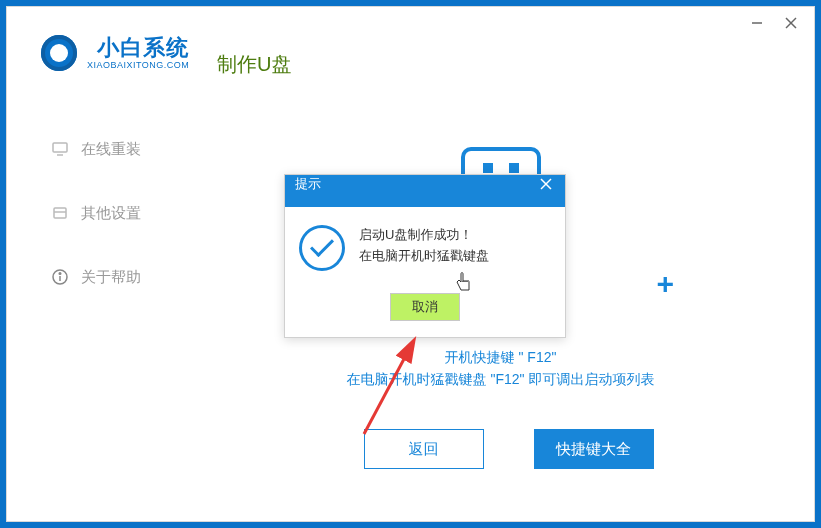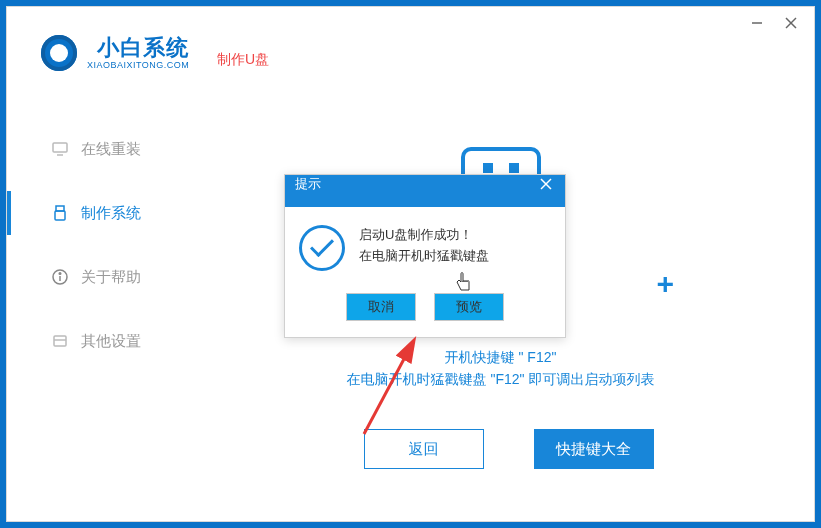--- a/index.html
+++ b/index.html
@@ -15,21 +15,21 @@
   .logo-block { position: absolute; left: 34px; top: 28px; display:flex; align-items:center; gap:10px; }
   .logo-circle {
     width: 36px; height: 36px; border-radius: 50%;
     background: #0a72c8; display:flex; align-items:center; justify-content:center;
     box-shadow: inset 0 0 0 4px #0d5fa5;
   }
   .logo-inner { width:18px; height:18px; border-radius:50%; background:#fff; }
   .brand-text { display:flex; flex-direction:column; line-height:1;text-align:right; }
   .brand-cn { font-size: 22px; font-weight:700; color:#0a72c8; letter-spacing:1px; }
   .brand-en { font-size: 9px; color:#0a72c8; letter-spacing:0.5px; margin-top:2px; }
-  .page-title { position:absolute; left: 210px; top: 44px; font-size: 14px; color:#ef4444; }
+  .page-title { position:absolute; left: 210px; top: 44px; font-size: 20px; color:#4d7c0f; }
   .sidebar { position:absolute; left:0; top: 110px; width: 190px; }
   .side-item {
     height: 64px; display:flex; align-items:center; gap:12px; padding-left: 44px;
     color:#999; font-size:15px; position:relative;
   }
   .side-item.active { color:#1886d9; }
   .side-item.active::before {
     content:""; position:absolute; left:0; top:10px; bottom:10px; width:4px; background:#1886d9;
   }
   .side-icon { width:18px; height:18px; display:flex; align-items:center; justify-content:center; }
@@ -68,21 +68,21 @@
   }
   .dialog-close { width:18px; height:18px; display:flex; align-items:center; justify-content:center; color:#fff; font-size:16px; }
   .dialog-body { padding:18px 14px 14px 14px; display:flex; gap:14px; }
   .check-circle {
     width:46px; height:46px; border-radius:50%; border:3px solid #1886d9; display:flex; align-items:center; justify-content:center; flex-shrink:0;
   }
   .check-mark { width:22px; height:12px; border-left:3px solid #1886d9; border-bottom:3px solid #1886d9; transform:rotate(-45deg); margin-top:-6px; }
   .dialog-text { font-size:13px; color:#333; line-height:1.6; }
   .dialog-footer { display:flex; justify-content:center; gap:18px; padding:8px 0 16px 0; }
   .dlg-btn {
-    width:70px; height:28px; border:1px solid #c8c8c8; background:#0ea5e9; color:#333; font-size:13px;
+    width:70px; height:28px; border:1px solid #c8c8c8; background:#bef264; color:#333; font-size:13px;
     display:flex; align-items:center; justify-content:center;font-family:Liberation Serif, serif;
   }
   
   .arrow {
     position:absolute; left:354px; top:334px; pointer-events:none;
   }
   
   .cursor-hand {
     position:absolute; left:454px; top:272px; font-size:18px; color:#333; pointer-events:none;
   }
@@ -121,48 +121,39 @@
   <div class="sidebar">
     <div class="side-item">
       <span class="side-icon">
         <svg width="18" height="18" viewBox="0 0 18 18" fill="none" stroke="#bbb" stroke-width="1.5">
             <rect x="2" y="3" width="14" height="9" rx="1"></rect>
             <line x1="6" y1="15" x2="12" y2="15"></line>
           </svg>
       </span>
       <span>在线重装</span>
     </div>
-    <div class="side-item active">
+    <div class="side-item">
       <span class="side-icon">
-        <svg width="18" height="18" viewBox="0 0 18 18" fill="none" stroke="#1886d9" stroke-width="1.5">
-            <rect x="5" y="2" width="8" height="5"></rect>
-            <rect x="4" y="7" width="10" height="9" rx="1"></rect>
+        <svg width="18" height="18" viewBox="0 0 18 18" fill="none" stroke="#bbb" stroke-width="1.5">
+            <rect x="3" y="4" width="12" height="10" rx="1"></rect>
+            <line x1="3" y1="8" x2="15" y2="8"></line>
           </svg>
       </span>
-      <span>制作系统</span>
+      <span>其他设置</span>
     </div>
     <div class="side-item">
       <span class="side-icon">
         <svg width="18" height="18" viewBox="0 0 18 18" fill="none" stroke="#888" stroke-width="1.5">
             <circle cx="9" cy="9" r="7"></circle>
             <line x1="9" y1="8" x2="9" y2="13"></line>
             <circle cx="9" cy="5.5" r="0.8" fill="#888"></circle>
           </svg>
       </span>
       <span>关于帮助</span>
     </div>
-    <div class="side-item">
-      <span class="side-icon">
-        <svg width="18" height="18" viewBox="0 0 18 18" fill="none" stroke="#bbb" stroke-width="1.5">
-            <rect x="3" y="4" width="12" height="10" rx="1"></rect>
-            <line x1="3" y1="8" x2="15" y2="8"></line>
-          </svg>
-      </span>
-      <span>其他设置</span>
-    </div>
   </div>
 
   <div class="content">
     <div class="usb-graphic"></div>
     <div class="plus-icon">+</div>
     <div class="small-o"></div>
     <div class="hint-line1">开机快捷键 " F12"</div>
     <div class="hint-line2">在电脑开机时猛戳键盘 "F12" 即可调出启动项列表</div>
     <div class="bottom-btns">
       <div class="btn btn-outline">返回</div>
@@ -186,21 +177,20 @@
     <div class="check-circle">
         <div class="check-mark"></div>
       </div>
     <div class="dialog-text">
       <div>启动U盘制作成功！</div>
       <div>在电脑开机时猛戳键盘</div>
     </div>
   </div>
   <div class="dialog-footer">
     <div class="dlg-btn">取消</div>
-    <div class="dlg-btn">预览</div>
   </div>
 </div>
 
 <svg class="arrow" width="80" height="110">
   <defs>
     <marker id="ah" markerWidth="10" markerHeight="10" refX="6" refY="3" orient="auto">
       <path d="M0,0 L0,6 L9,3 z" fill="#e53935"></path>
     </marker>
   </defs>
   <line x1="10" y1="100" x2="58" y2="10" stroke="#e53935" stroke-width="3" marker-end="url(#ah)"></line>

